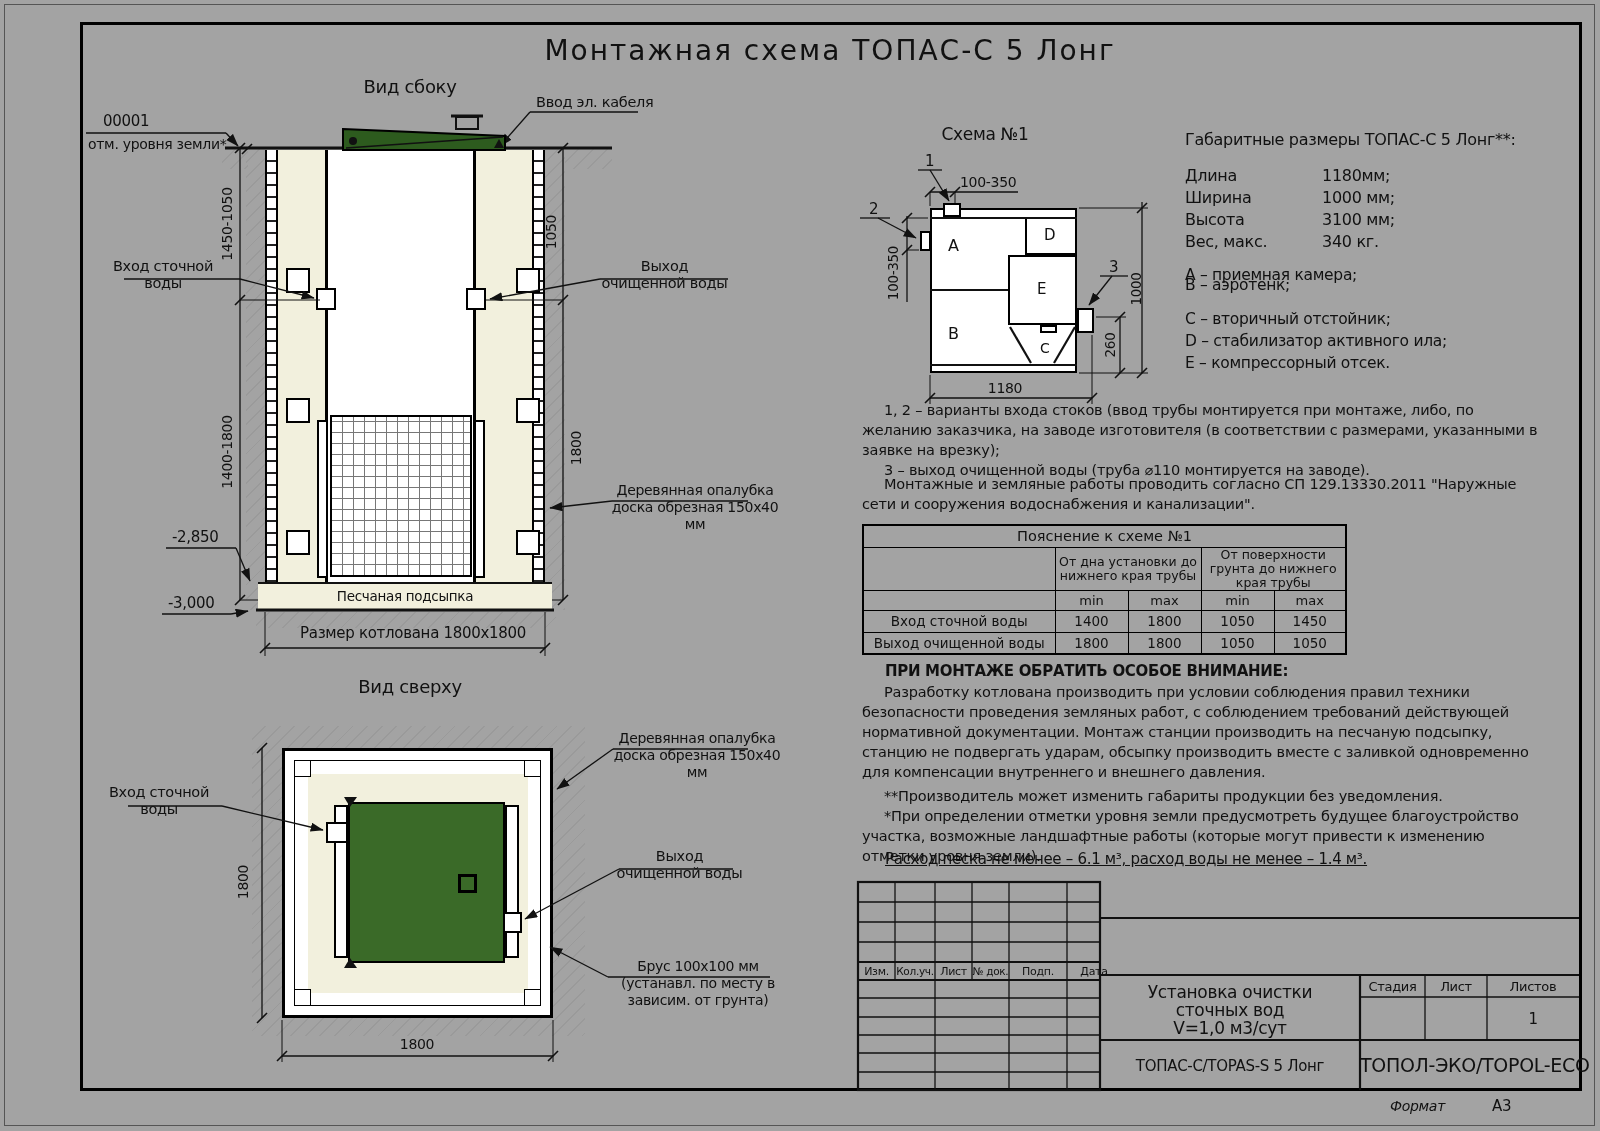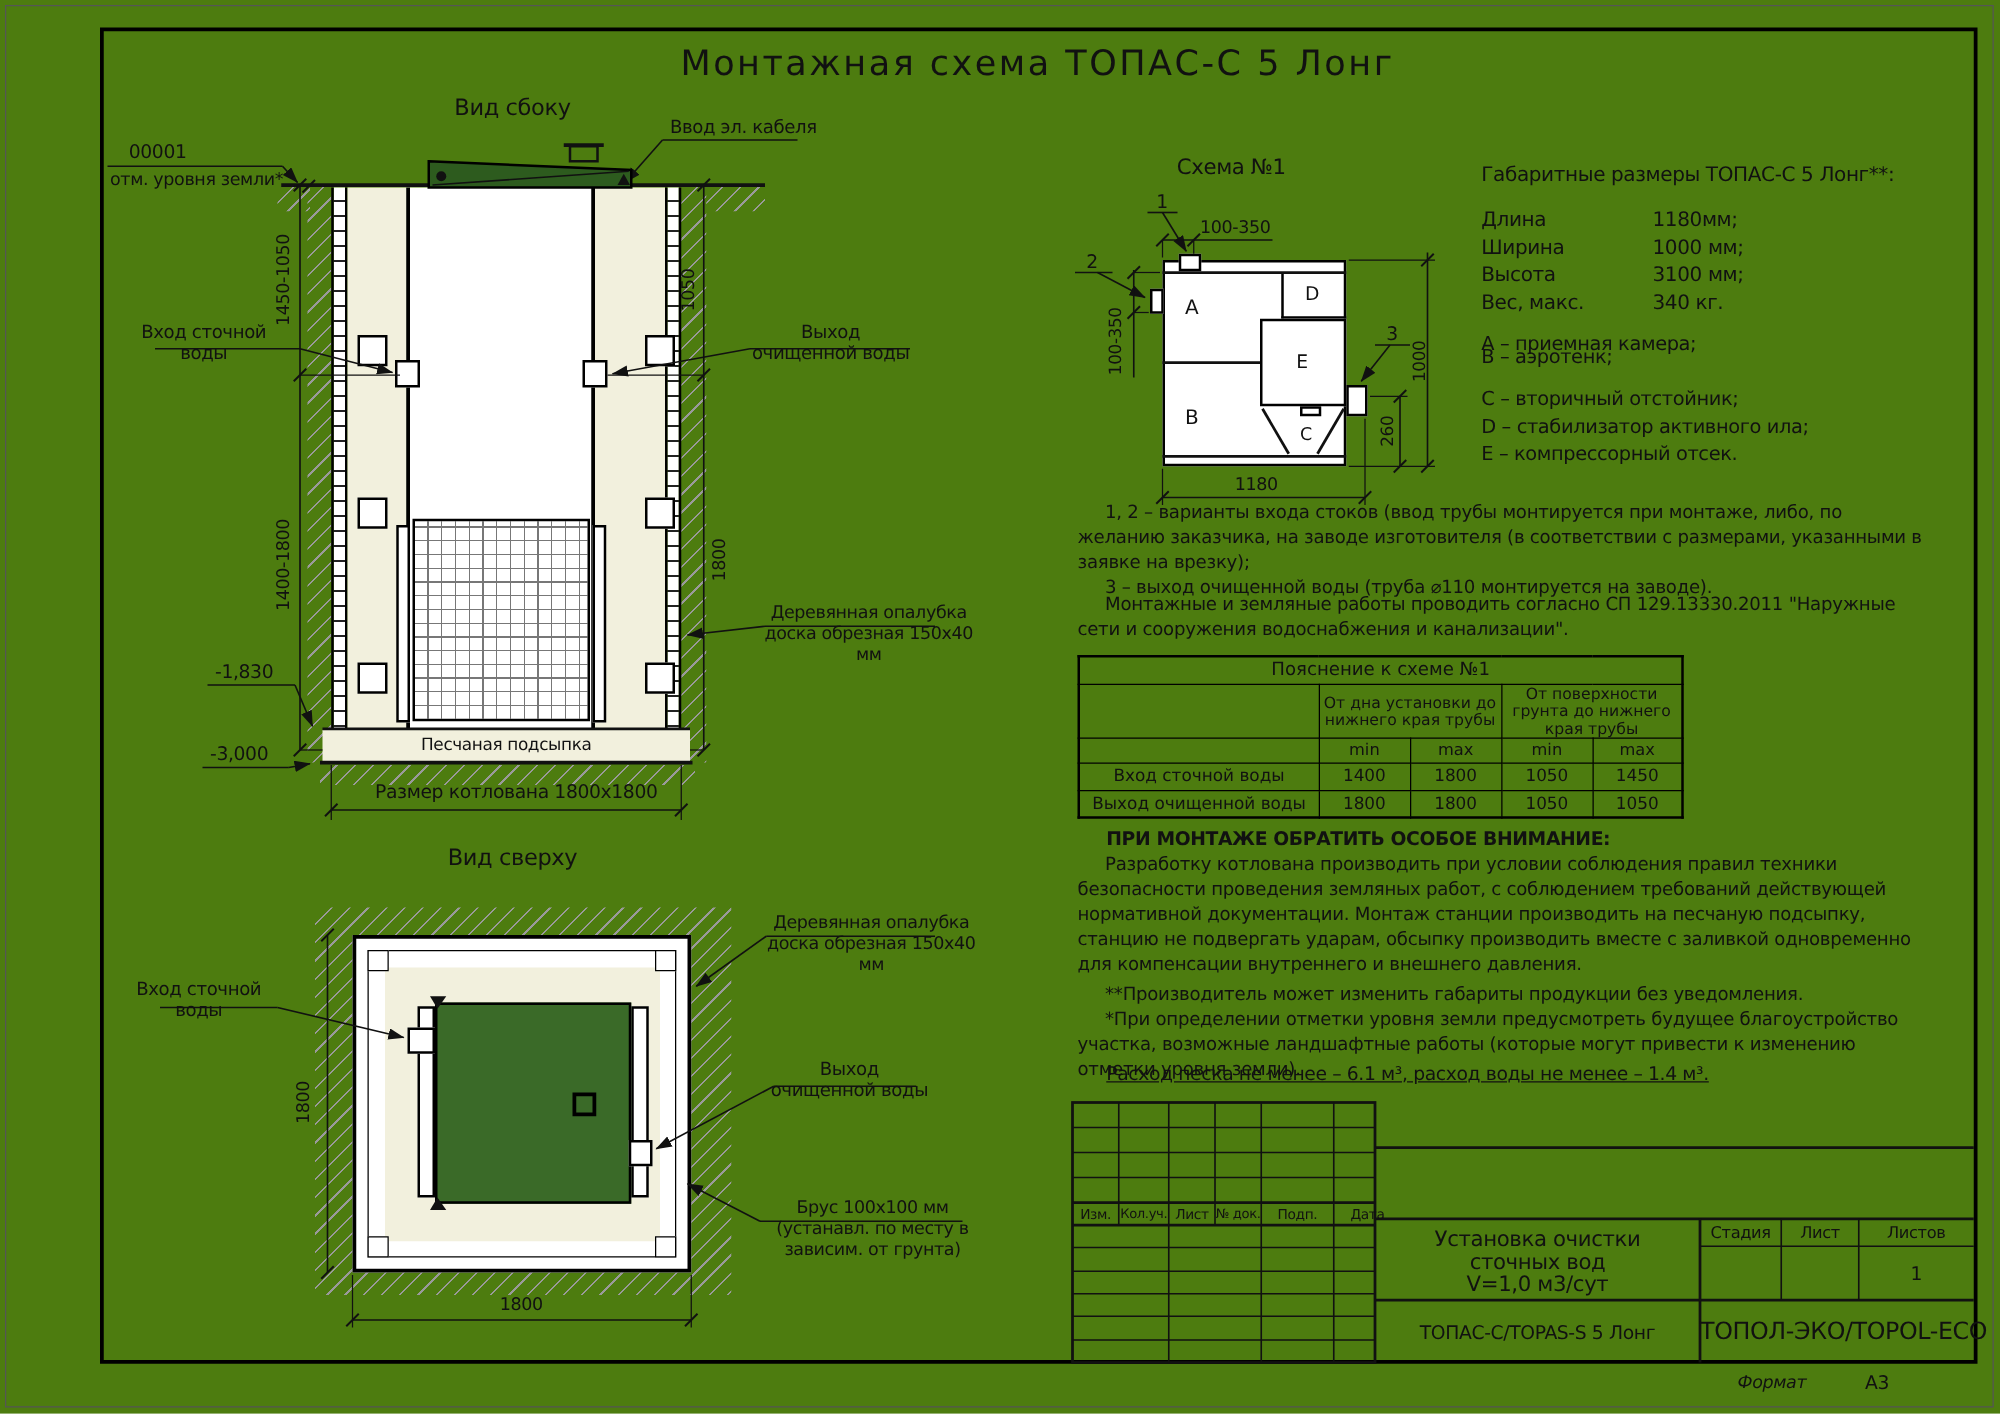--- a/index.html
+++ b/index.html
@@ -1,16 +1,16 @@
 <!DOCTYPE html>
 <html><head>
 <meta charset="utf-8">
 <style>
   html,body{margin:0;padding:0;background:#fff;}
-  #page{position:relative;width:1600px;height:1131px;background:#4d7c0f;overflow:hidden;
+  #page{position:relative;width:1600px;height:1131px;background:#a3a3a3;overflow:hidden;
         font-family:"DejaVu Sans",sans-serif;color:#111;}
   .abs{position:absolute;box-sizing:border-box;}
   .lbl{position:absolute;font-family:"DejaVu Sans",sans-serif;color:#111;white-space:nowrap;
        letter-spacing:-0.3px;z-index:5;}
   .c{text-align:center;}
   .wrap{white-space:normal;line-height:17px;}
   .rot{transform:rotate(-90deg);}
   .hatch{background:repeating-linear-gradient(135deg,rgba(255,255,255,0) 0 9px,#9a9a9a 9px 10.3px);}
   .grid{background-color:#fff;background-image:
       repeating-linear-gradient(0deg,transparent 0 10px,#777 10px 11px),
@@ -240,21 +240,21 @@
   <div class="lbl" style="left:88px;top:136px;font-size:14px;">отм. уровня земли*</div>
   <div class="lbl rot" style="left:172px;top:216px;width:110px;text-align:center;font-size:14px;">1450-1050</div>
   <div class="lbl rot" style="left:172px;top:444px;width:110px;text-align:center;font-size:14px;">1400-1800</div>
   <div class="lbl rot" style="left:521px;top:224px;width:60px;text-align:center;font-size:14px;">1050</div>
   <div class="lbl rot" style="left:546px;top:440px;width:60px;text-align:center;font-size:14px;">1800</div>
   <div class="lbl wrap c" style="left:108px;top:258px;width:110px;font-size:14.5px;">Вход сточной воды</div>
   <div class="lbl wrap c" style="left:597px;top:258px;width:135px;font-size:14.5px;">Выход очищенной воды</div>
   <div class="lbl" style="left:536px;top:94px;font-size:14.5px;">Ввод эл. кабеля</div>
   <div class="lbl wrap c" style="left:605px;top:482px;width:180px;font-size:14px;">Деревянная опалубка доска обрезная 150x40 мм</div>
   <div class="lbl" style="left:330px;top:588px;width:150px;text-align:center;font-size:13.5px;">Песчаная подсыпка</div>
-  <div class="lbl" style="left:172px;top:528px;font-size:15px;">-1,830</div>
+  <div class="lbl" style="left:172px;top:528px;font-size:15px;">-2,850</div>
   <div class="lbl" style="left:168px;top:594px;font-size:15px;">-3,000</div>
   <div class="lbl" style="left:300px;top:624px;width:210px;text-align:center;font-size:15px;">Размер котлована 1800x1800</div>
 
   <div class="lbl" style="left:330px;top:676px;width:160px;text-align:center;font-size:18px;">Вид сверху</div>
   <div class="lbl wrap c" style="left:103px;top:784px;width:112px;font-size:14.5px;">Вход сточной воды</div>
   <div class="lbl wrap c" style="left:607px;top:730px;width:180px;font-size:14px;">Деревянная опалубка доска обрезная 150x40 мм</div>
   <div class="lbl wrap c" style="left:612px;top:848px;width:135px;font-size:14.5px;">Выход очищенной воды</div>
   <div class="lbl wrap c" style="left:598px;top:958px;width:200px;font-size:14px;">Брус 100x100 мм (устанавл. по месту в зависим. от грунта)</div>
   <div class="lbl rot" style="left:213px;top:874px;width:60px;text-align:center;font-size:14px;">1800</div>
   <div class="lbl" style="left:377px;top:1036px;width:80px;text-align:center;font-size:14px;">1800</div>

